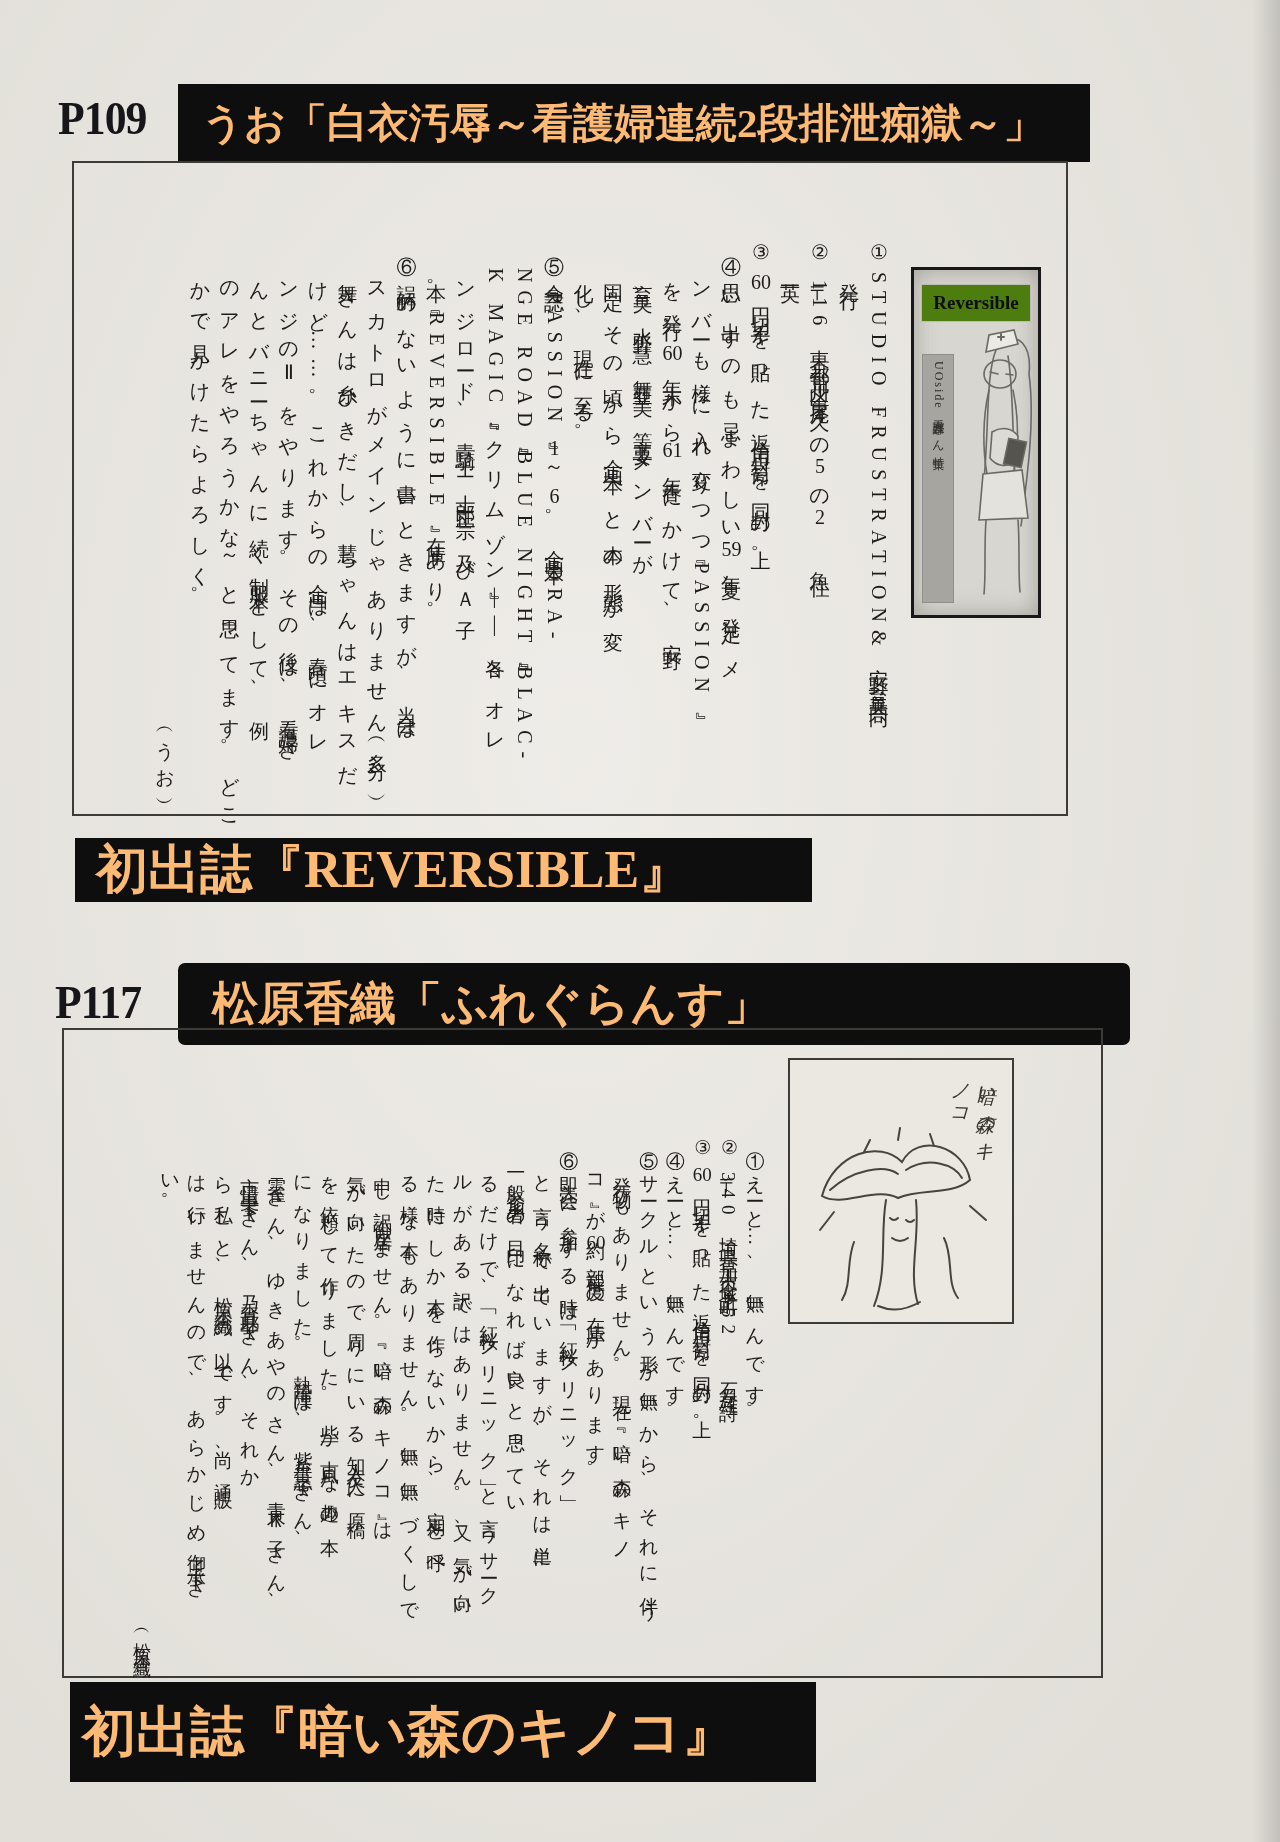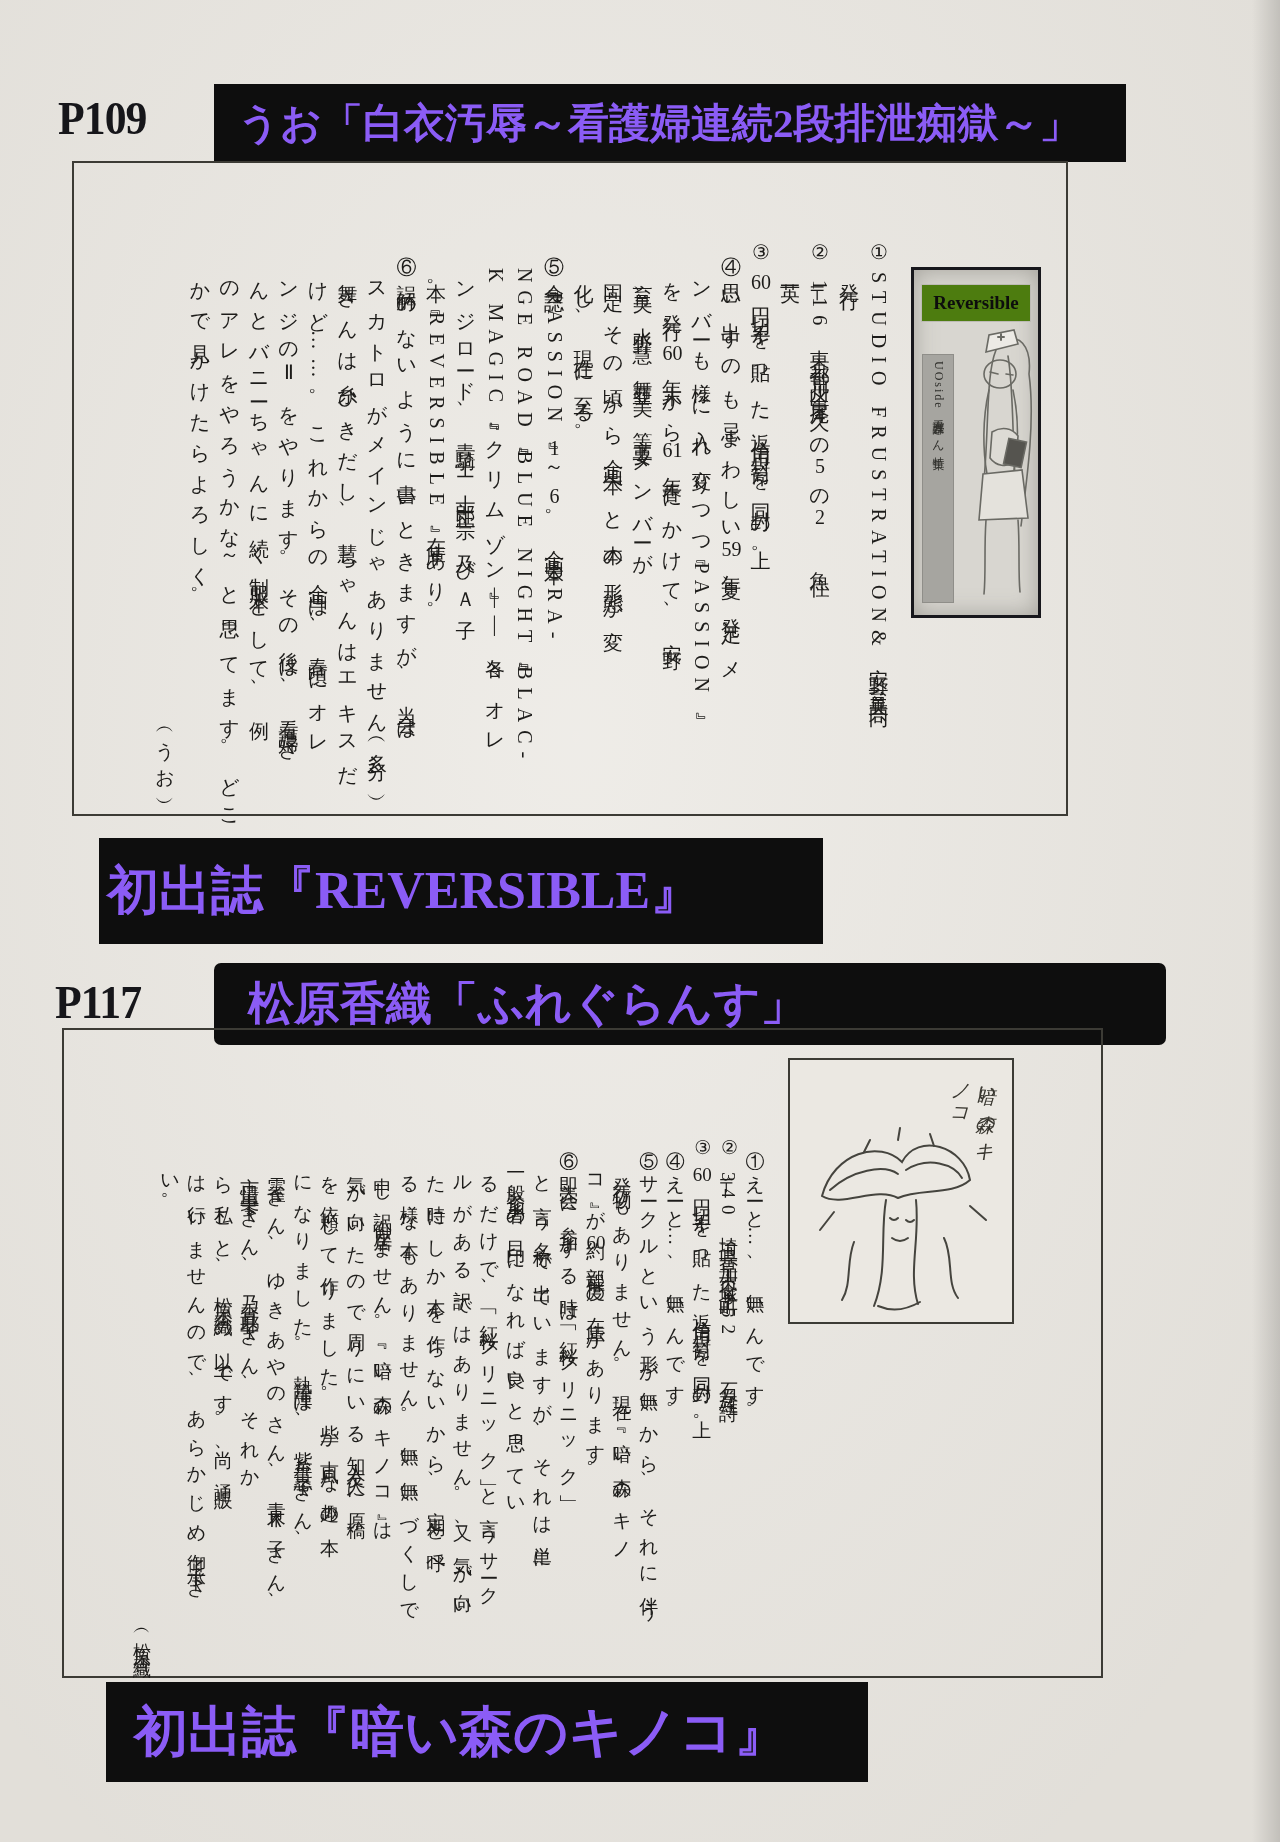--- a/index.html
+++ b/index.html
@@ -17,27 +17,27 @@
     content:'';position:absolute;top:0;left:0;width:100%;height:100%;
     background:radial-gradient(ellipse at 45% 40%,rgba(255,255,255,0.25),rgba(0,0,0,0.03) 85%);
     pointer-events:none;
   }
   .plabel{
     position:absolute;font-weight:bold;color:#16161a;
     font-size:46px;transform:scaleX(.95);transform-origin:left center;
     letter-spacing:-1px;
   }
   .bar{
-    position:absolute;background:#0e0e0e;color:#8b5cf6;
-    display:flex;align-items:center;font-weight:bold;white-space:nowrap;margin-left:36px;
+    position:absolute;background:#0e0e0e;color:#fdba74;
+    display:flex;align-items:center;font-weight:bold;white-space:nowrap;
   }
   #bar1{left:178px;top:84px;width:888px;height:78px;font-size:41px;padding-left:24px;}
   #bar2{left:178px;top:963px;width:918px;height:82px;font-size:46px;padding-left:34px;border-radius:7px;}
-  #fbar1{left:63px;top:838px;width:716px;height:106px;font-size:52px;padding-left:8px;}
-  #fbar2{left:70px;top:1682px;width:734px;height:100px;font-size:54px;padding-left:28px;}
+  #fbar1{left:75px;top:838px;width:716px;height:64px;font-size:52px;padding-left:21px;}
+  #fbar2{left:70px;top:1682px;width:734px;height:100px;font-size:54px;padding-left:12px;}
   .sect-box{
     position:absolute;border:2px solid #3c3b35;background:transparent;
   }
   #box1{left:72px;top:161px;width:992px;height:651px;}
   #box2{left:62px;top:1028px;width:1037px;height:646px;}
   .vtext{
     position:absolute;writing-mode:vertical-rl;text-orientation:mixed;
     color:#1d1c1a;white-space:nowrap;
   }
   .vtext p{margin:0;padding:0;}

